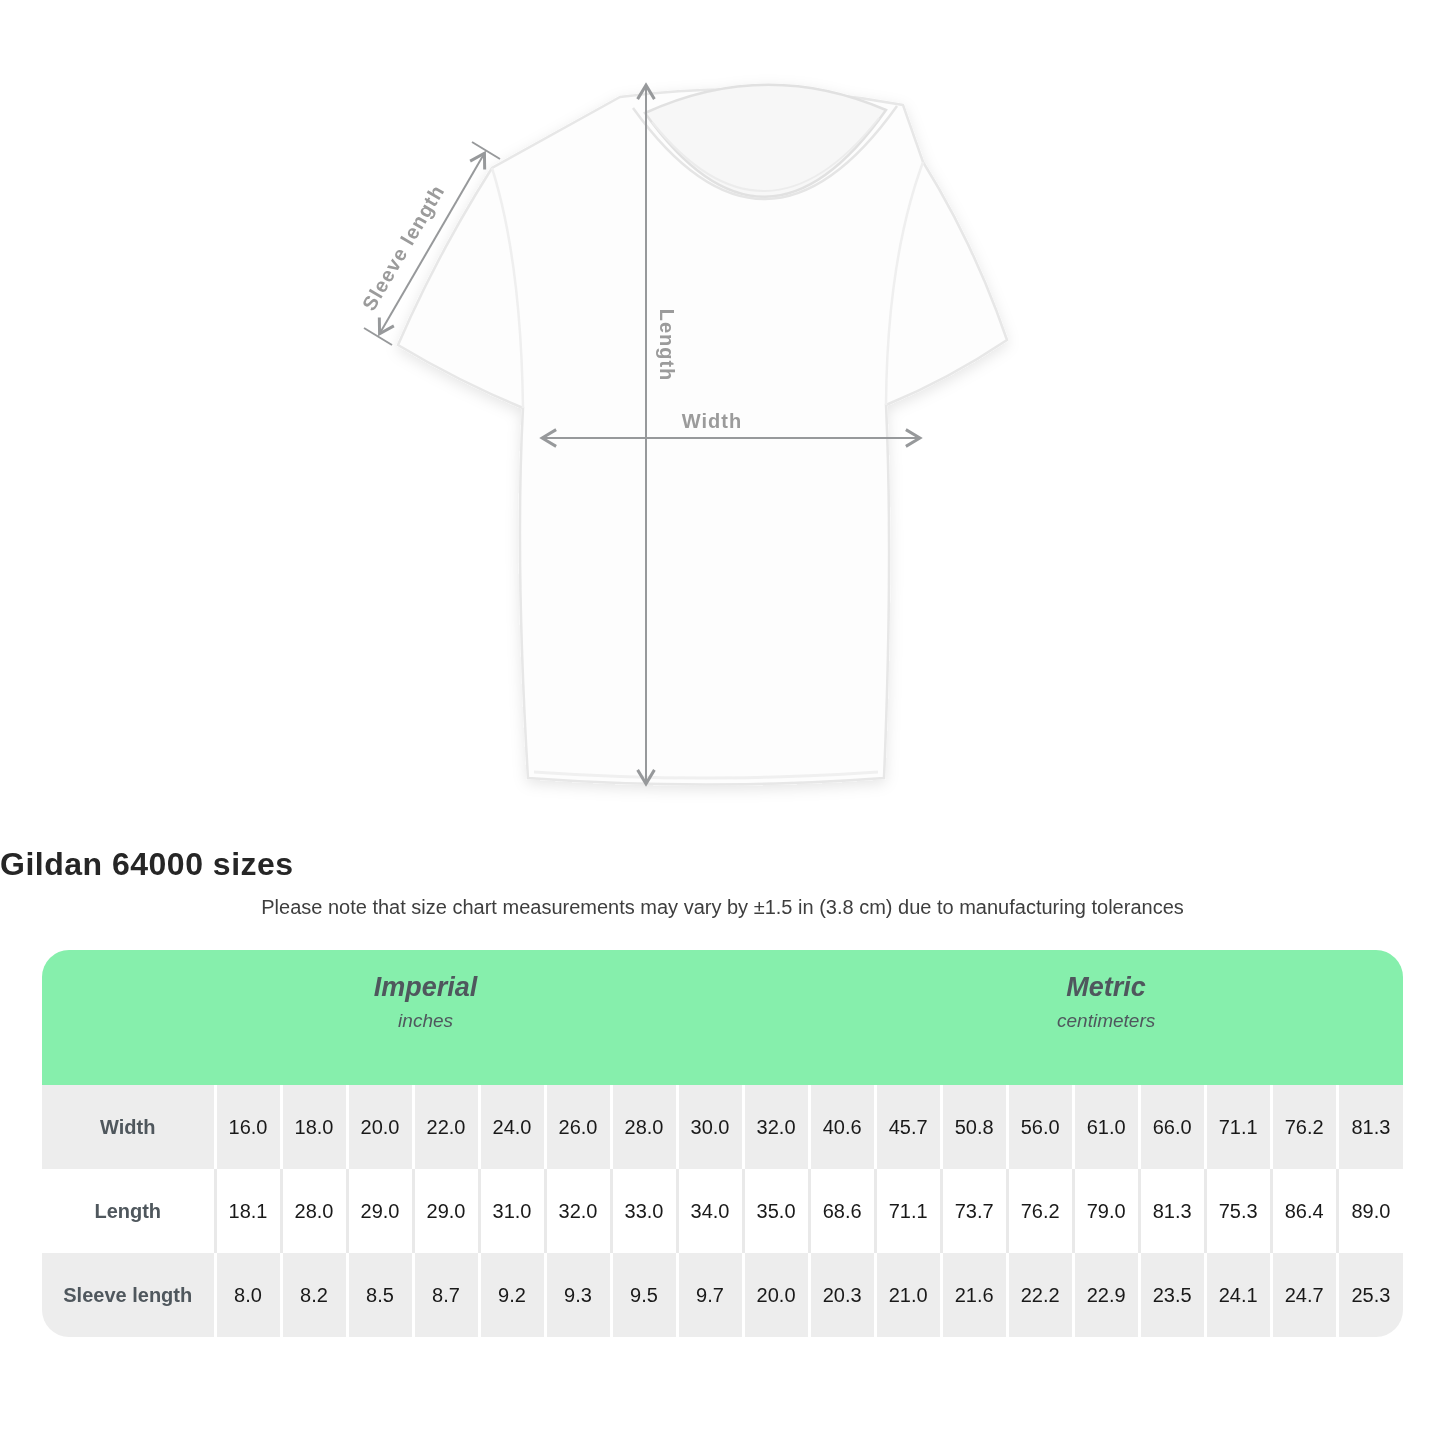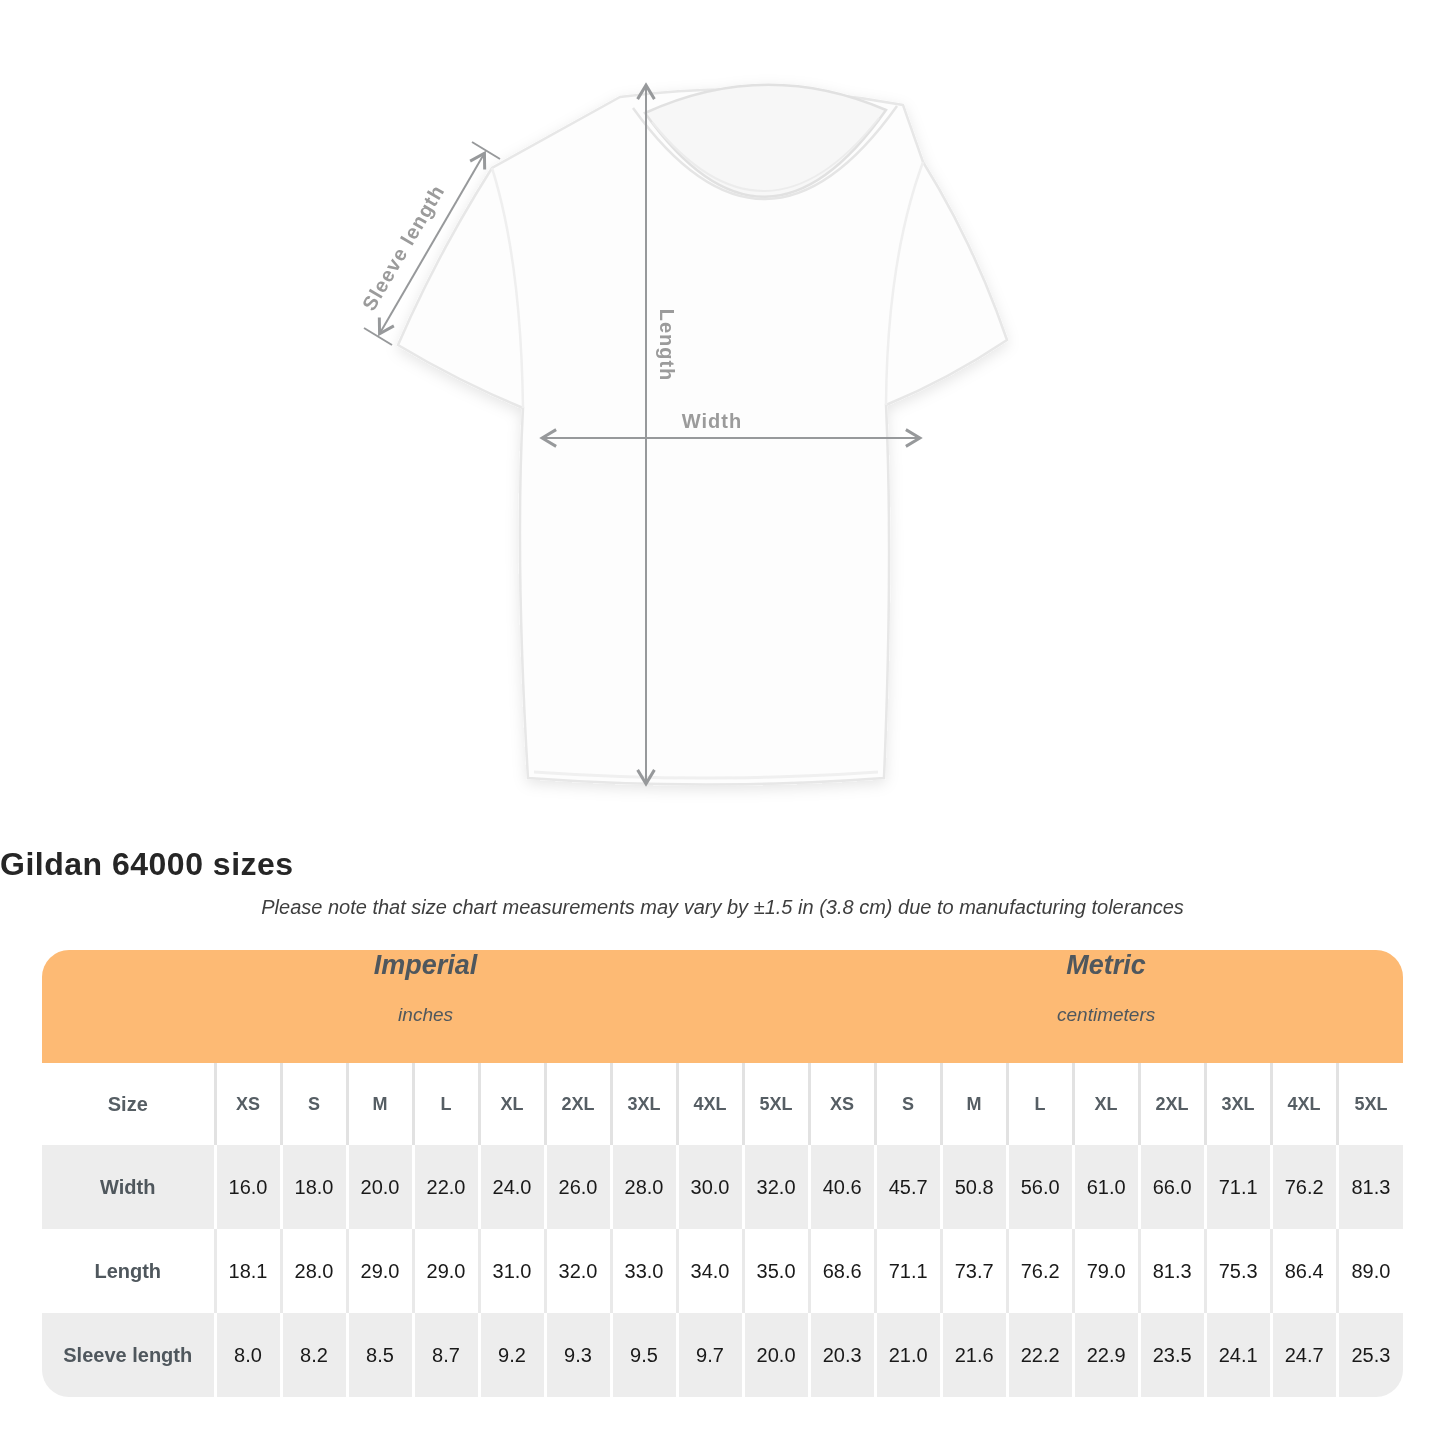--- a/index.html
+++ b/index.html
@@ -12,33 +12,33 @@
   .shirt-wrap svg{display:block;width:100%;height:100%;}
   .dim-line{stroke:#97999b;stroke-width:2;fill:none;}
   .dim-label{fill:#9b9b9b;font-weight:bold;font-size:20px;letter-spacing:1px;}
   
   .page-title{
     position:absolute;left:0;top:846px;width:1445px;
     font-size:32px;font-weight:bold;color:#262626;letter-spacing:.5px;
   }
   .page-subtitle{
     position:absolute;left:0;top:896px;width:1445px;text-align:center;
-    font-size:20px;font-style:italic;color:#3e3e3e;
+    font-size:20px;color:#3e3e3e;
   }
   
   .table-wrap{
     position:absolute;left:42px;top:950px;width:1361px;
     border-radius:27px;overflow:hidden;background:#ffffff;
   }
   table{width:100%;border-collapse:collapse;table-layout:fixed;}
   td,th{padding:0;text-align:center;vertical-align:middle;font-weight:normal;}
   
-  .group-row th{height:113px;background:#fdba74;vertical-align:top;}
+  .group-row th{height:113px;background:#86efac;vertical-align:top;padding-top:22px;}
   .group-label{font-size:27px;font-weight:bold;font-style:italic;color:#4f575d;display:block;}
-  .group-unit{font-size:19px;font-style:italic;color:#4f575d;display:block;margin-top:23px;}
+  .group-unit{font-size:19px;font-style:italic;color:#4f575d;display:block;margin-top:7px;}
   
   .size-row th{height:82px;background:#ffffff;font-weight:bold;color:#565e64;font-size:18px;}
   .size-row th.corner{font-size:20px;}
   .size-row th:not(:first-child){border-left:3px solid #e2e2e2;}
   
   .data-row th{font-weight:bold;color:#4f575d;font-size:20px;height:84px;}
   .data-row td{font-size:20px;color:#191919;height:84px;}
   .row-gray > *{background:#ededed;}
   .row-gray > *:not(:first-child){border-left:3px solid #ffffff;}
   .row-light > *{background:#ffffff;}
@@ -114,41 +114,20 @@
         <th colspan="10">
           <span class="group-label">Imperial</span>
           <span class="group-unit">inches</span>
         </th>
         <th colspan="9">
           <span class="group-label">Metric</span>
           <span class="group-unit">centimeters</span>
         </th>
       </tr>
 
-      <tr class="size-row">
-        <th class="corner">Size</th>
-        <th>XS</th>
-        <th>S</th>
-        <th>M</th>
-        <th>L</th>
-        <th>XL</th>
-        <th>2XL</th>
-        <th>3XL</th>
-        <th>4XL</th>
-        <th>5XL</th>
-        <th>XS</th>
-        <th>S</th>
-        <th>M</th>
-        <th>L</th>
-        <th>XL</th>
-        <th>2XL</th>
-        <th>3XL</th>
-        <th>4XL</th>
-        <th>5XL</th>
-      </tr>
 
       <tr class="data-row row-gray">
         <th>Width</th>
         <td>16.0</td>
         <td>18.0</td>
         <td>20.0</td>
         <td>22.0</td>
         <td>24.0</td>
         <td>26.0</td>
         <td>28.0</td>

